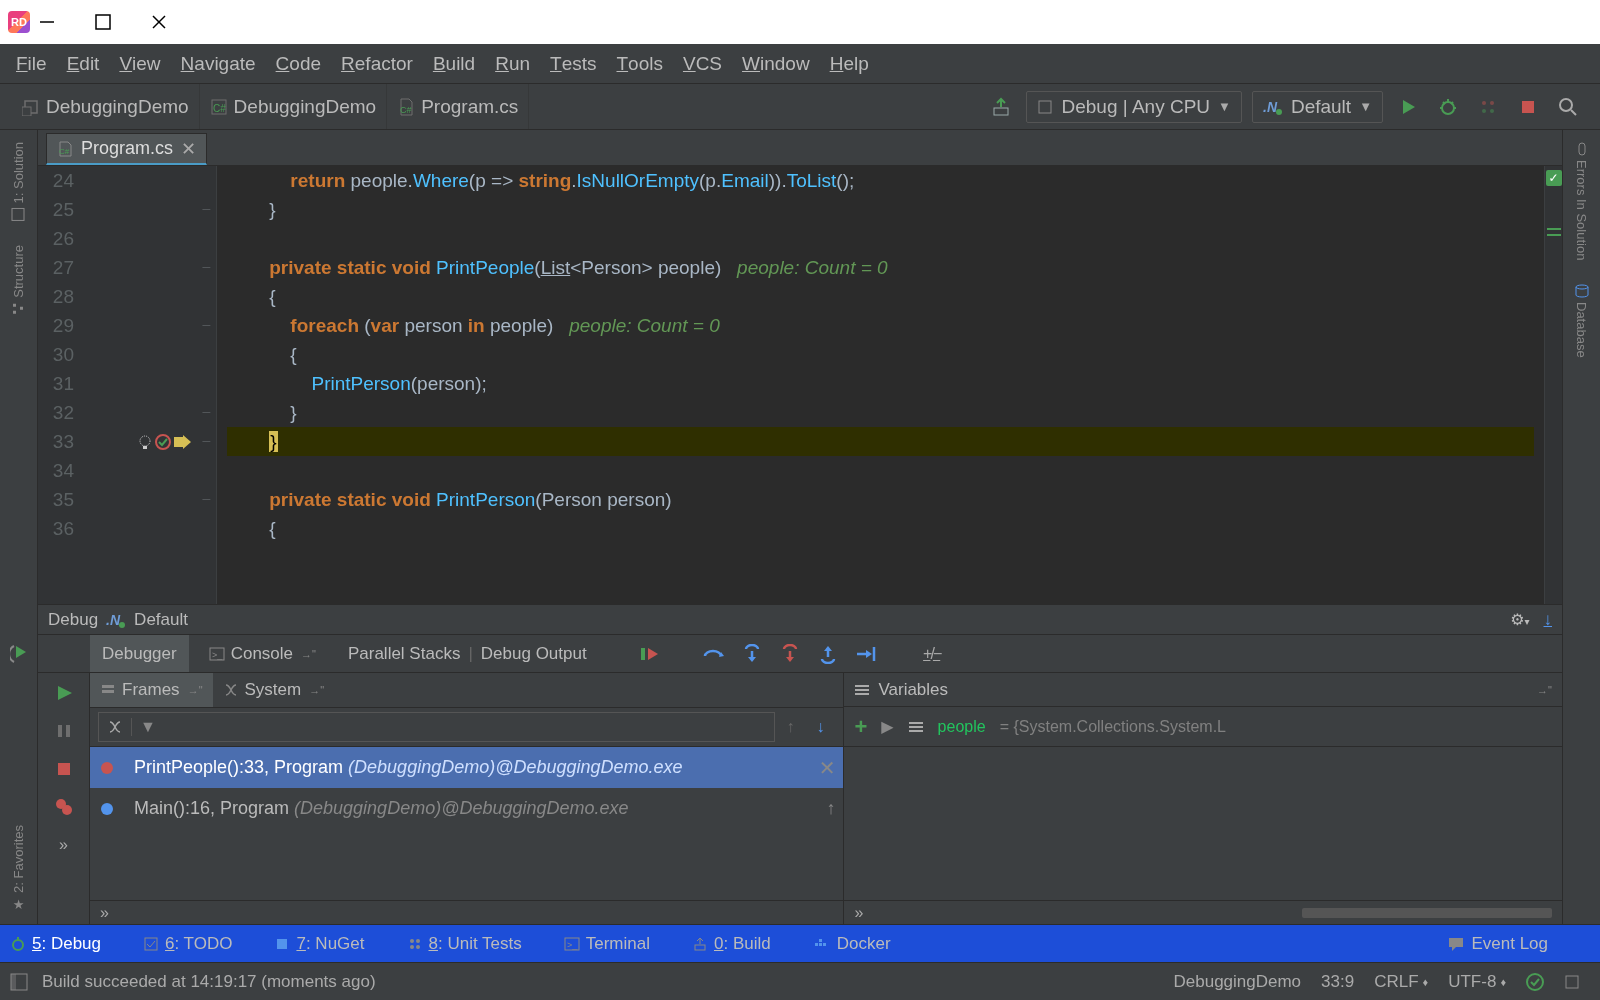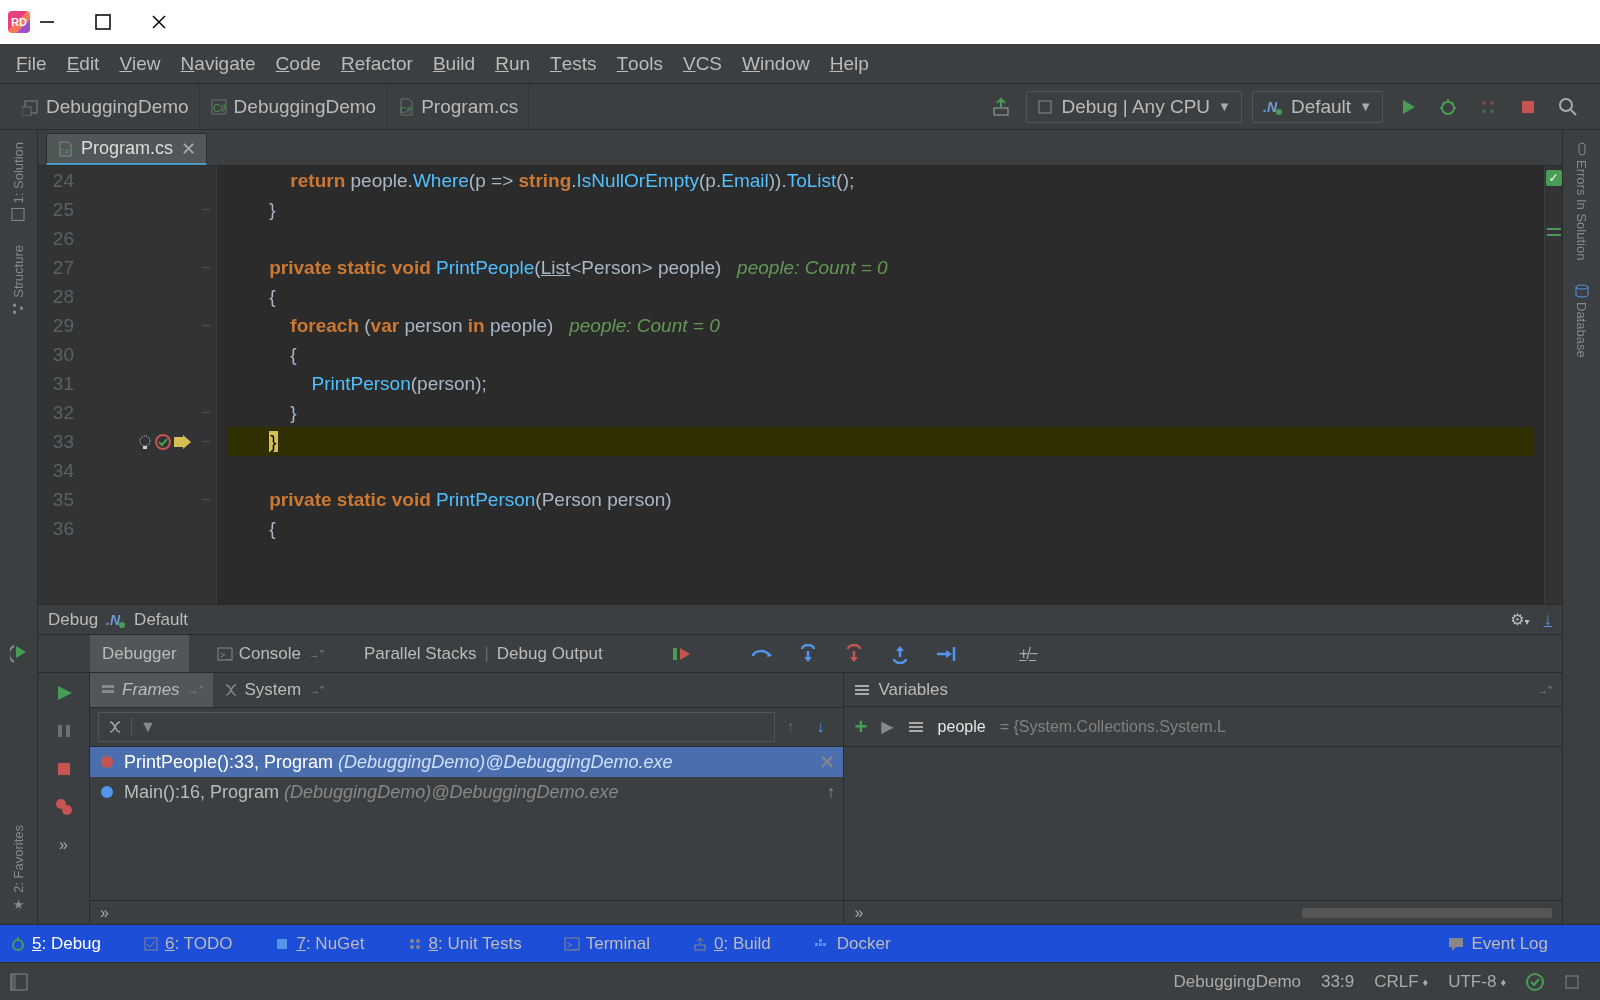--- a/index.html
+++ b/index.html
@@ -55,46 +55,46 @@
 .kw{color:#cc7832;font-weight:bold;} .mtype{color:#4fc1ff;} .hint{color:#629755;font-style:italic;} .execline{background:#2f2f00;width:100%;display:inline-block;}
 .execbr{background:#d6bf55;color:#000;padding:0 1px;}
 #analysisbar{width:18px;background:#313335;border-left:1px solid #3c3f41;display:flex;flex-direction:column;align-items:center;}
 #analysisbar .ok{width:16px;height:16px;background:#499c54;margin-top:4px;border-radius:2px;display:flex;align-items:center;justify-content:center;color:#fff;font-size:12px;}
 #analysisbar .mark{width:14px;height:2px;background:#499c54;margin:2px 0;}
 
 
 #debugpanel{height:320px;background:#3c3f41;border-top:1px solid #2b2b2b;display:flex;flex-direction:column;color:#bbb;}
 #dp-title{height:30px;display:flex;align-items:center;padding:0 10px;font-size:17px;gap:8px;border-bottom:1px solid #2b2b2b;}
 #dp-title .sp{flex:1;}
-#dp-tabs{height:38px;display:flex;align-items:center;padding-left:52px;gap:16px;font-size:17px;border-bottom:1px solid #2b2b2b;}
+#dp-tabs{height:38px;display:flex;align-items:center;padding-left:52px;gap:8px;font-size:17px;border-bottom:1px solid #2b2b2b;}
 #dp-tabs .dtab{padding:0 12px;height:100%;display:flex;align-items:center;gap:6px;}
 #dp-tabs .dtab.active{background:#515658;}
 #dp-tabs .dicon{width:30px;display:flex;justify-content:center;}
 #dp-body{flex:1;display:flex;min-height:0;}
 #dp-left{width:52px;background:#3c3f41;border-right:1px solid #2b2b2b;display:flex;flex-direction:column;align-items:center;padding-top:6px;gap:10px;}
 #dp-left .lbtn{width:28px;height:28px;display:flex;align-items:center;justify-content:center;}
 #dp-mid{flex:1.05;display:flex;flex-direction:column;border-right:1px solid #2b2b2b;min-width:0;}
 #dp-subtabs{height:34px;display:flex;align-items:center;font-size:17px;}
 #dp-subtabs .st{display:flex;align-items:center;gap:6px;padding:0 10px;height:100%;}
-#dp-subtabs .st.active{background:#515658;font-style:italic;}
+#dp-subtabs .st.active{background:#515658;}
 .pin{font-size:11px;color:#888;margin-left:2px;}
 #dp-thread{height:40px;display:flex;align-items:center;border-top:1px solid #2b2b2b;border-bottom:1px solid #2b2b2b;padding:0 8px;}
 #dp-thread .dd{flex:1;display:flex;align-items:center;border:1px solid #555;height:30px;padding:0 8px;gap:8px;}
 #dp-frames{flex:1;overflow:auto;}
-.frame{height:30px;display:flex;align-items:center;padding:0 10px;gap:10px;font-size:18px;}
+.frame{height:41px;display:flex;align-items:center;padding:0 10px;gap:20px;font-size:18px;}
 .frame.sel{background:#4b6eaf;color:#fff;}
 .frame .fi{font-style:italic;color:#888;}
 .frame.sel .fi{color:#cfe0ff;}
 .frame-nav{position:absolute;right:8px;display:flex;gap:8px;align-items:center;}
 #dp-frameswrap{position:relative;flex:1;display:flex;flex-direction:column;min-height:0;}
 #dp-vars{flex:1;display:flex;flex-direction:column;min-width:0;}
 #dp-vhdr{height:34px;display:flex;align-items:center;padding:0 10px;gap:8px;font-size:17px;background:#3c3f41;border-bottom:1px solid #2b2b2b;}
 #dp-vtool{height:40px;display:flex;align-items:center;padding:0 10px;gap:14px;border-bottom:1px solid #2b2b2b;}
 #dp-vlist{flex:1;padding:6px 10px;font-family:Consolas,monospace;font-size:18px;overflow:hidden;white-space:nowrap;}
-.vname{color:#e5e5e5;} .vval{color:#808080;}
+.vname{color:#22c55e;} .vval{color:#808080;}
 #dp-vfoot{height:24px;display:flex;align-items:center;padding:0 10px;border-top:1px solid #2b2b2b;}
 
 
 #bottomstrip{height:38px;background:#1d4ed8;border-top:1px solid #2b2b2b;display:flex;align-items:center;padding:0 10px;font-size:17px;color:#bbb;}
 #bottomstrip .bi{display:flex;align-items:center;gap:6px;margin-right:42px;cursor:default;}
 #bottomstrip .bi .ul{text-decoration:underline;}
 #bottomstrip .bi.active{color:#fff;}
 #bottomstrip .sp{flex:1;}
 
 
@@ -611,20 +611,21 @@
       </svg> 
       <span>Event Log</span>
     </div>
   </div>
 
 <div id="status">
   <svg width="18" height="18" style="margin-right:14px">
       <rect x="1" y="1" width="16" height="16" fill="none" stroke="#888"></rect>
       <rect x="1" y="1" width="5" height="16" fill="#888" opacity=".4"></rect>
     </svg>
+  <span>Build succeeded at 14:19:17 (moments ago)</span>
   <div class="sp"></div>
   <span class="seg">DebuggingDemo</span>
   <span class="seg">33:9</span>
   <span class="seg">
       <span>CRLF</span>
       <span class="upd">♦</span>
     </span>
   <span class="seg">
       <span>UTF-8</span>
       <span class="upd">♦</span>

